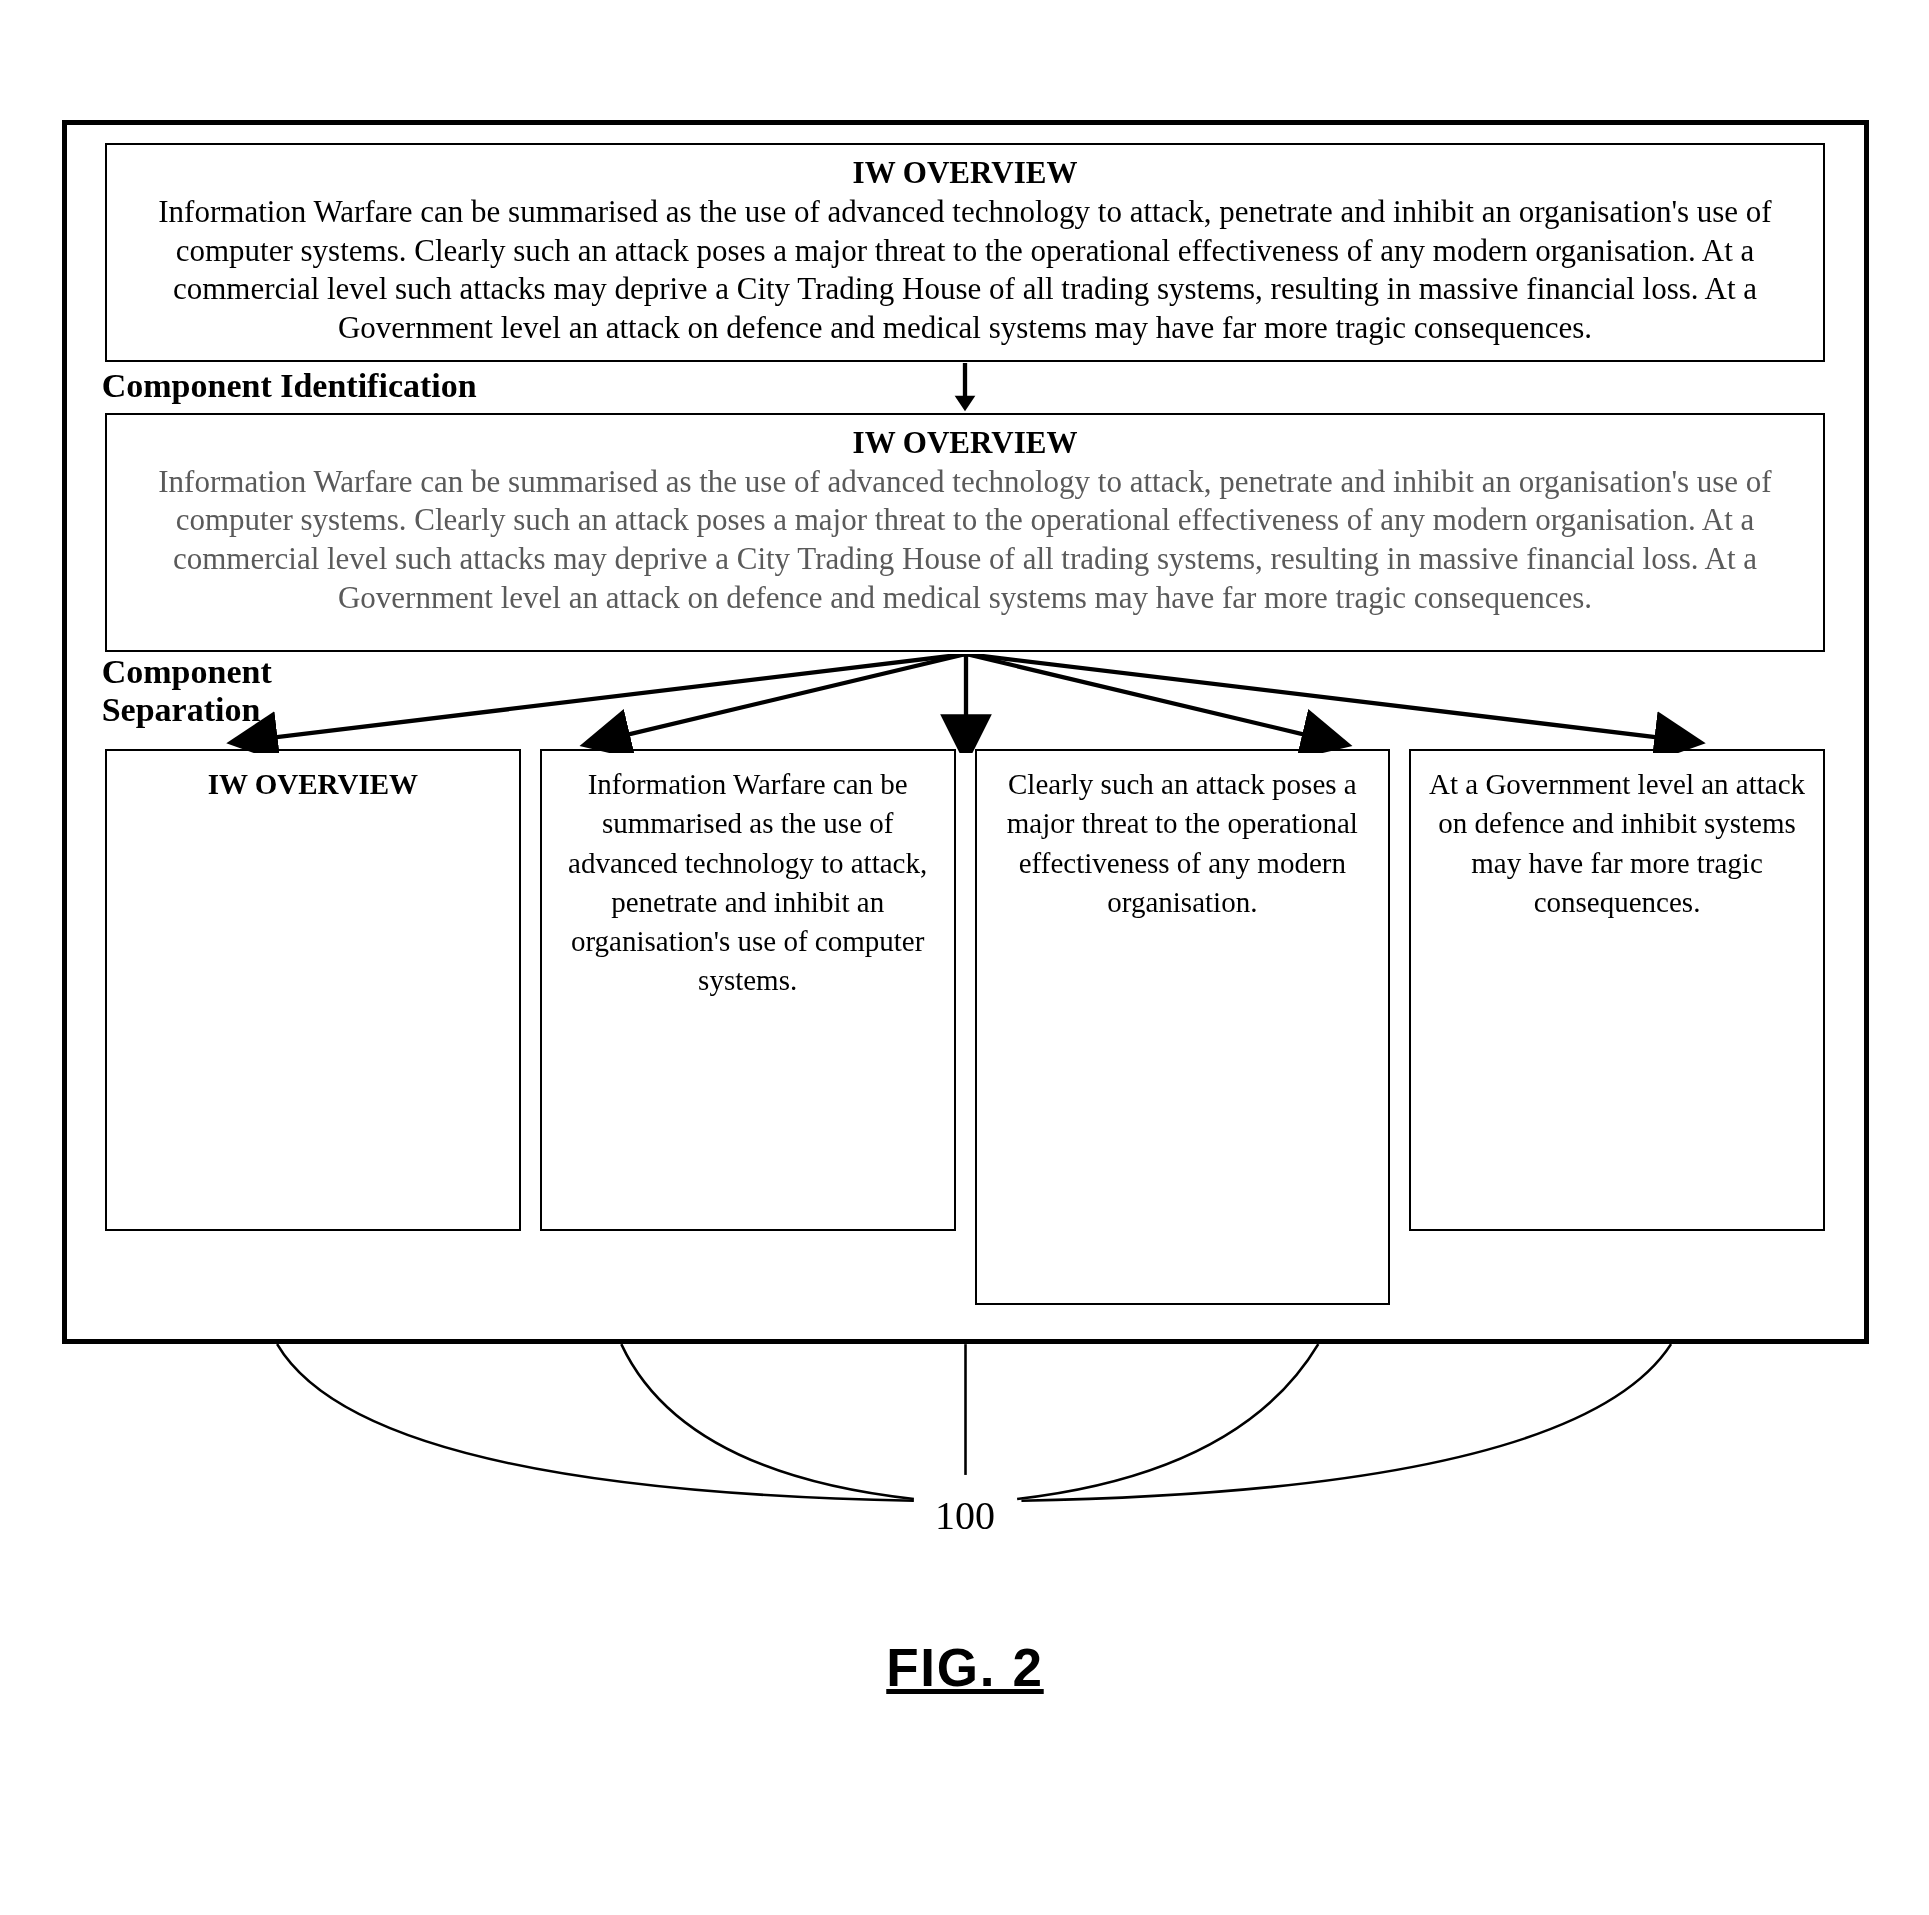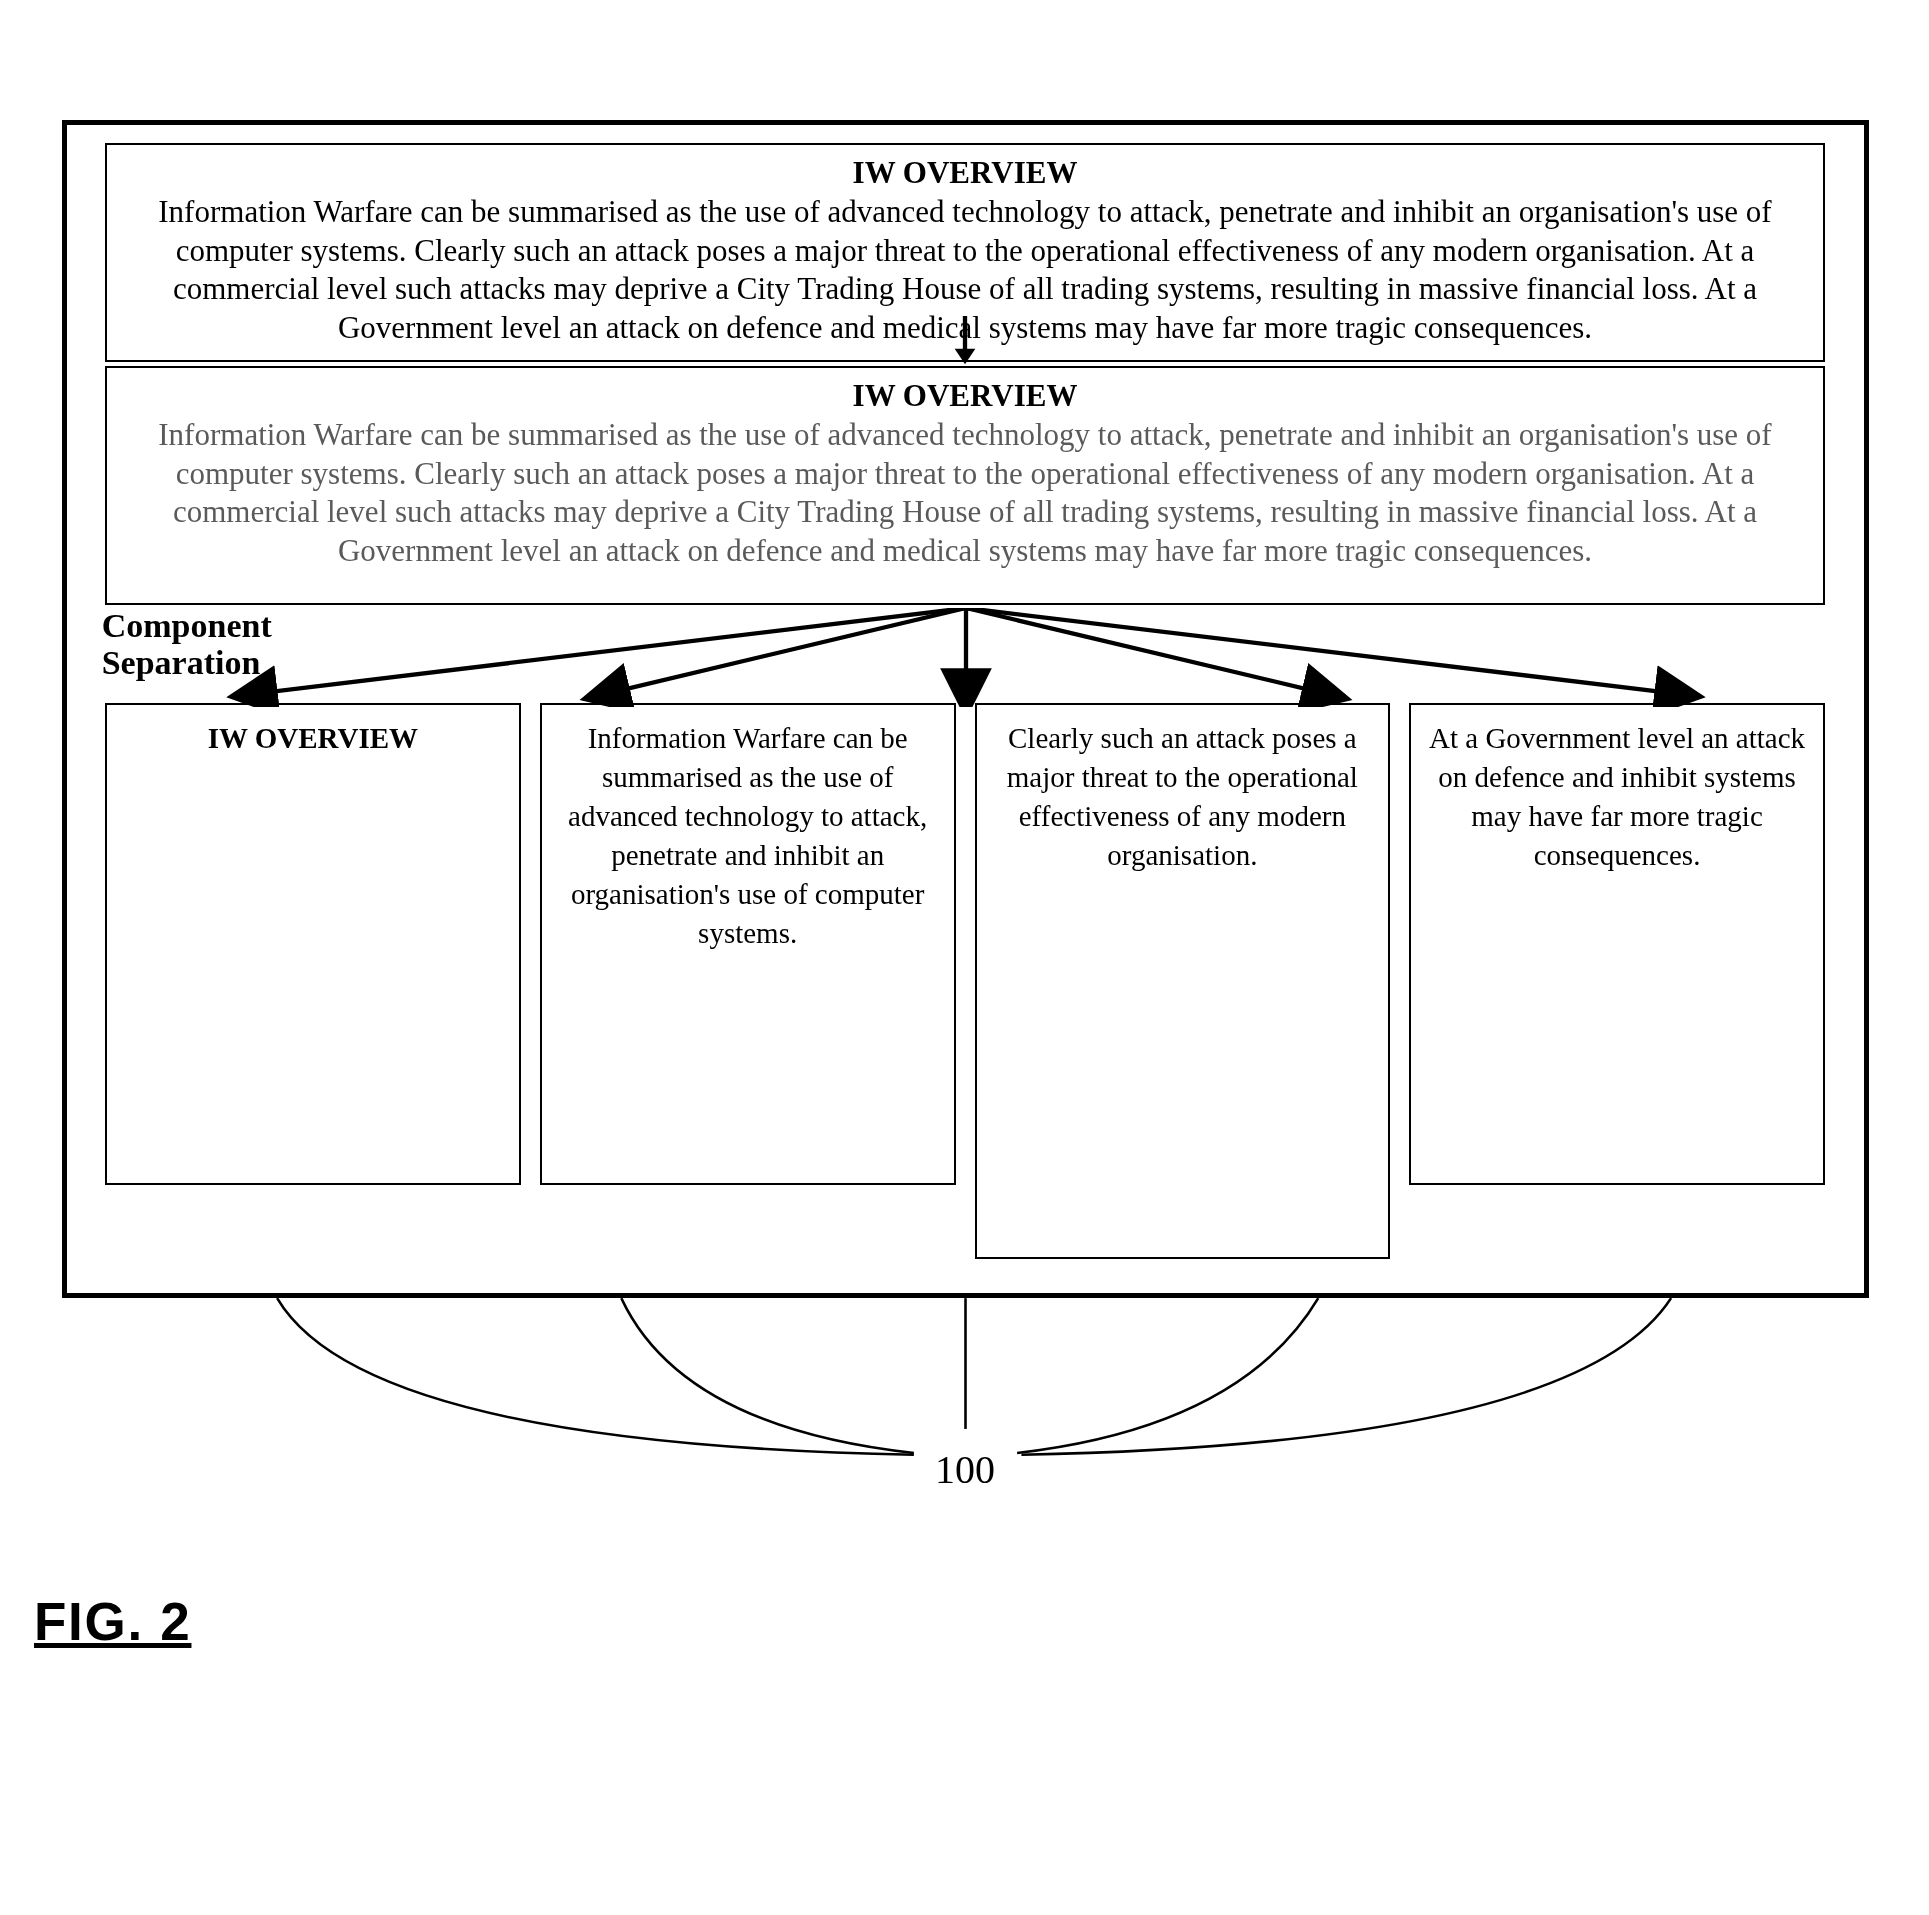--- a/index.html
+++ b/index.html
@@ -80,36 +80,38 @@
       position: absolute;
       left: 50%;
       top: 148px;
       transform: translateX(-50%);
       font-size: 40px;
     }
     .fig-label {
       font-family: Arial, Helvetica, sans-serif;
       font-weight: bold;
       font-size: 53px;
+      text-align: center;
       margin-top: 69px;
       text-decoration: underline;
       letter-spacing: 1.7px;
     }
     svg { display: block; }
   </style>
 </head>
 <body>
 
 <div class="outer-frame">
 
   <div class="overview-box">
     <div class="overview-title">IW OVERVIEW</div>
     <div class="overview-body">Information Warfare can be summarised as the use of advanced technology to attack, penetrate and inhibit an organisation's use of computer systems.  Clearly such an attack poses a major threat to the operational effectiveness of any modern organisation.  At a commercial level such attacks may deprive a City Trading House of all trading systems, resulting in massive financial loss.  At a Government level an attack on defence and medical systems may have far more tragic consequences.</div>
   </div>
 
+  <div class="stage-label">Component Identification</div>
   <div class="arrow-vert-wrap" style="margin-top:-46px;">
     <svg width="52" height="50" style="margin:0 auto;" viewBox="0 0 60 58">
       <line x1="30" y1="0" x2="30" y2="40" stroke="#000" stroke-width="5"></line>
       <polygon points="30,56 18,38 42,38" fill="#000"></polygon>
     </svg>
   </div>
 
   <div class="overview-box faded" style="padding-bottom:0; overflow:hidden; height:239px;">
     <div class="overview-title" style="color:#000;">IW OVERVIEW</div>
     <div class="overview-body">Information Warfare can be summarised as the use of advanced technology to attack, penetrate and inhibit an organisation's use of computer systems.  Clearly such an attack poses a major threat to the operational effectiveness of any modern organisation.  At a commercial level such attacks may deprive a City Trading House of all trading systems, resulting in massive financial loss.  At a Government level an attack on defence and medical systems may have far more tragic consequences.</div>

